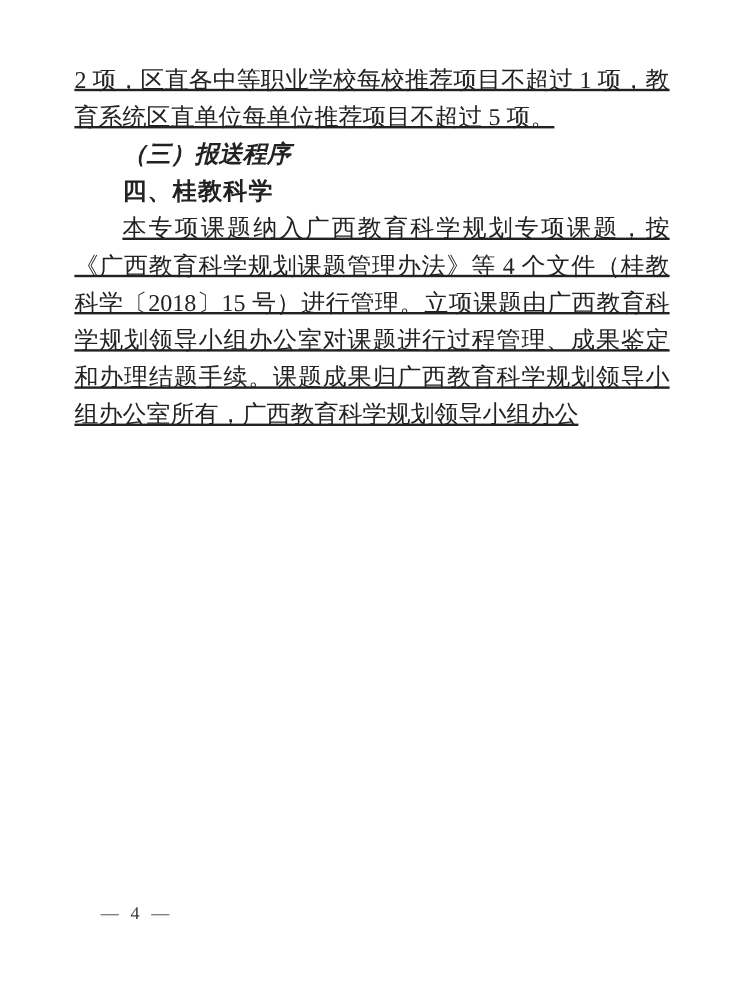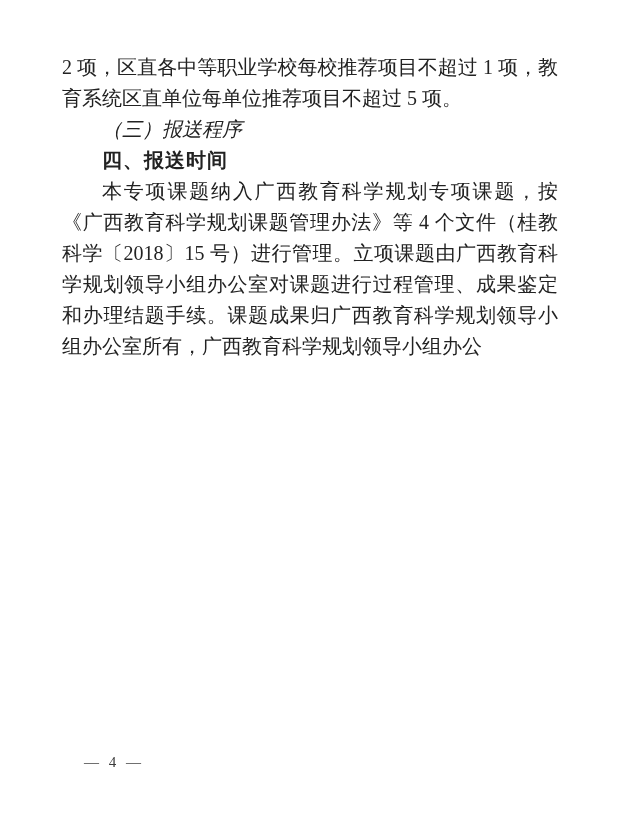--- a/index.html
+++ b/index.html
@@ -21,29 +21,30 @@
     left: 62px;
     top: 52px;
     width: 496px;
     font-size: 20px;
     line-height: 31px;
     text-align: justify;
     text-justify: inter-ideograph;
   }
   .para {
     margin: 0;
+    text-decoration: underline;
   }
   .indent {
     text-indent: 2em;
   }
   .heading-kaiti {
     margin: 0;
     text-indent: 2em;
     font-style: italic;
-    font-weight: 400;
+    font-weight: 700;
   }
   .heading-bold {
     margin: 0;
     text-indent: 2em;
     font-weight: 700;
     font-family: "Liberation Sans", "DejaVu Sans", sans-serif;
     font-style: normal;
     letter-spacing: 1px;
   }
   .footer {
@@ -55,17 +56,17 @@
     color: #3c3c3c;
   }
 </style>
 </head>
 <body>
 
 <div class="page">
   <div class="content">
     <p class="para">2 项，区直各中等职业学校每校推荐项目不超过 1 项，教育系统区直单位每单位推荐项目不超过 5 项。</p>
     <p class="heading-kaiti">（三）报送程序</p>
-    <p class="heading-bold">四、报送时间</p>
+    <p class="heading-bold">四、桂教科学</p>
     <p class="para indent">本专项课题纳入广西教育科学规划专项课题，按《广西教育科学规划课题管理办法》等 4 个文件（桂教科学〔2018〕15 号）进行管理。立项课题由广西教育科学规划领导小组办公室对课题进行过程管理、成果鉴定和办理结题手续。课题成果归广西教育科学规划领导小组办公室所有，广西教育科学规划领导小组办公</p>
   </div>
   <div class="footer">— 4 —</div>
 </div>
 
 </body></html>

